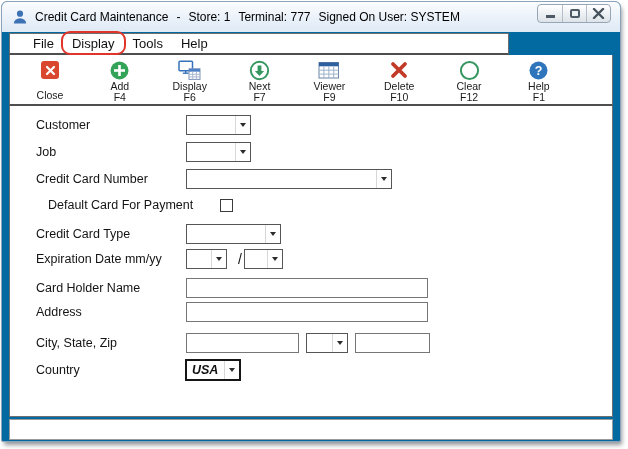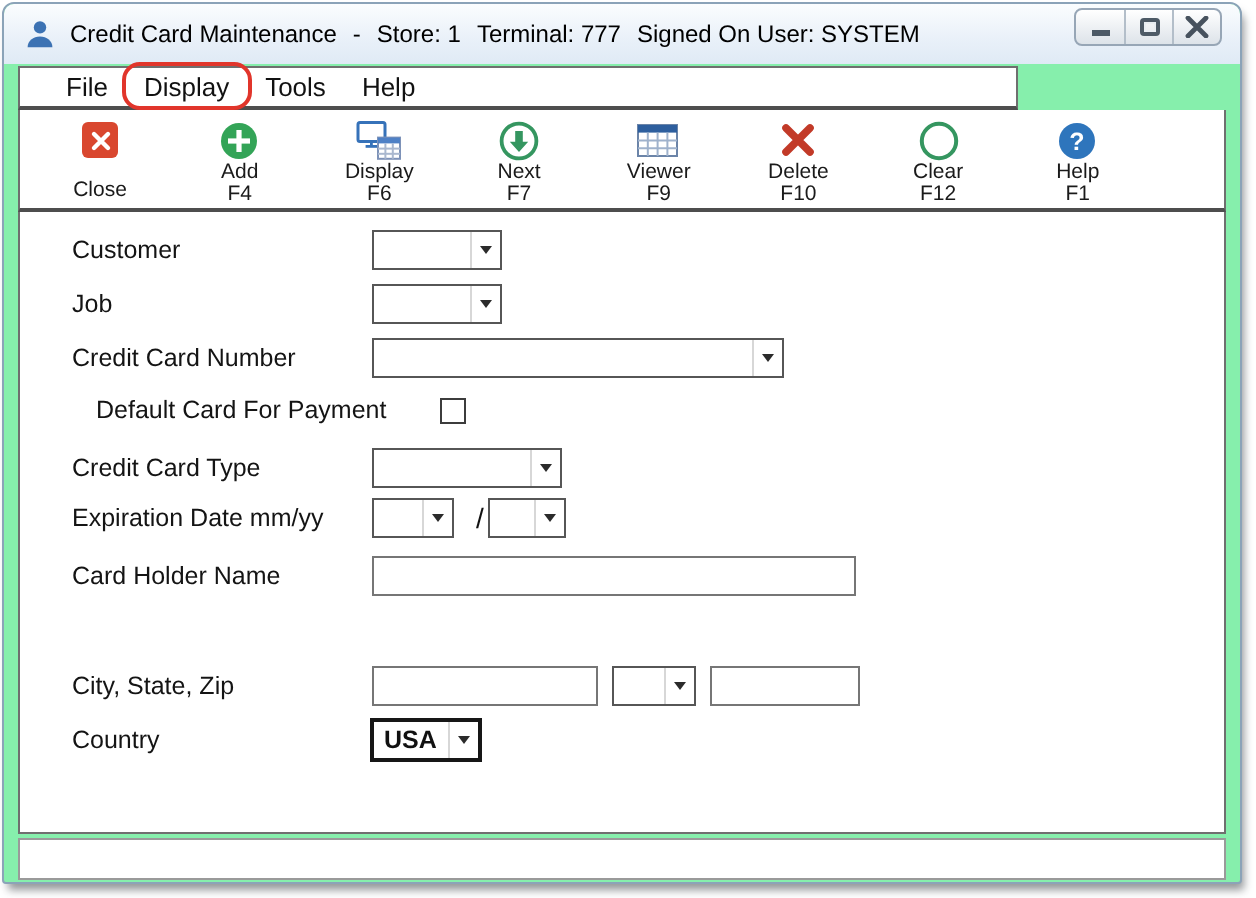--- a/index.html
+++ b/index.html
@@ -3,21 +3,21 @@
 <meta charset="utf-8">
 <style>
   * { margin:0; padding:0; box-sizing:border-box; }
   html,body { width:628px; height:449px; background:#ffffff; overflow:hidden;
               font-family:"Liberation Sans", sans-serif; }
 
   .stage { position:relative; width:628px; height:449px; }
 
   
   .window { position:absolute; left:1px; top:1px; width:620px; height:441px;
-            background:#86efac; border:1px solid #8ba3b8;
+            background:#0369a1; border:1px solid #8ba3b8;
             border-radius:6px 6px 2px 2px;
             box-shadow:2px 4px 4px -1px rgba(90,95,100,.65); }
 
   
   .titlebar { position:absolute; left:0; top:0; right:0; height:30px;
               border-radius:5px 5px 0 0;
               background:linear-gradient(180deg,#fbfdfe 0%,#eaf1f9 55%,#dfeaf5 100%);
               display:flex; align-items:center; padding-left:10px; }
   .app-icon { display:flex; margin-right:7px; }
   .title-text { font-size:12px; color:#000; white-space:nowrap; }
@@ -65,21 +65,21 @@
 
   .dd { background:#fff; border:1px solid #565656; height:20px; display:flex;
         align-items:center; justify-content:space-between; padding-left:5px; }
   .dd-value { font-size:12px; color:#111; overflow:hidden; white-space:nowrap; }
   .dd-arrow { width:15px; height:100%; display:flex; align-items:center; justify-content:center;
               border-left:1px solid #d7d7d7; }
   .dd-arrow::after { content:""; width:0; height:0;
                      border-left:3.5px solid transparent; border-right:3.5px solid transparent;
                      border-top:4.5px solid #2b2b2b; }
   .dd-strong { border:2px solid #161616; }
-  .dd-strong .dd-value { font-weight:bold; font-size:12.5px; }
+  .dd-strong .dd-value { font-weight:bold; font-size:12.5px;font-style:italic; }
 
   .tinput { background:#fff; border:1px solid #767676; height:20px; font-size:12px;
             padding:0 4px; font-family:"Liberation Sans", sans-serif; }
 
   .checkbox { width:13px; height:13px; border:1px solid #3c3c3c; background:#fff; }
 
   .slash { font-size:14px; color:#111; margin:0 6px; }
 </style>
 </head>
 <body>
@@ -282,20 +282,24 @@
           <span class="dd-value"></span>
           <span class="dd-arrow"></span>
         </div>
       </div>
 
       <div class="frow" style="top:172px; left:0; right:0; height:20px;">
         <span class="flabel">Card Holder Name</span>
         <input class="tinput" style="position: absolute; left: 176px; width: 242px;" value="">
       </div>
 
+      <div class="frow" style="top:196px; left:0; right:0; height:20px;">
+        <span class="flabel">Address</span>
+        <input class="tinput" style="position: absolute; left: 176px; width: 242px;" value="">
+      </div>
 
       <div class="frow" style="top:227px; left:0; right:0; height:20px;">
         <span class="flabel">City, State, Zip</span>
         <input class="tinput" style="position: absolute; left: 176px; width: 113px;" value="">
         <div class="dd" style="position:absolute; left:296px; width:42px;">
           <span class="dd-value"></span>
           <span class="dd-arrow"></span>
         </div>
         <input class="tinput" style="position: absolute; left: 345px; width: 75px;" value="">
       </div>

